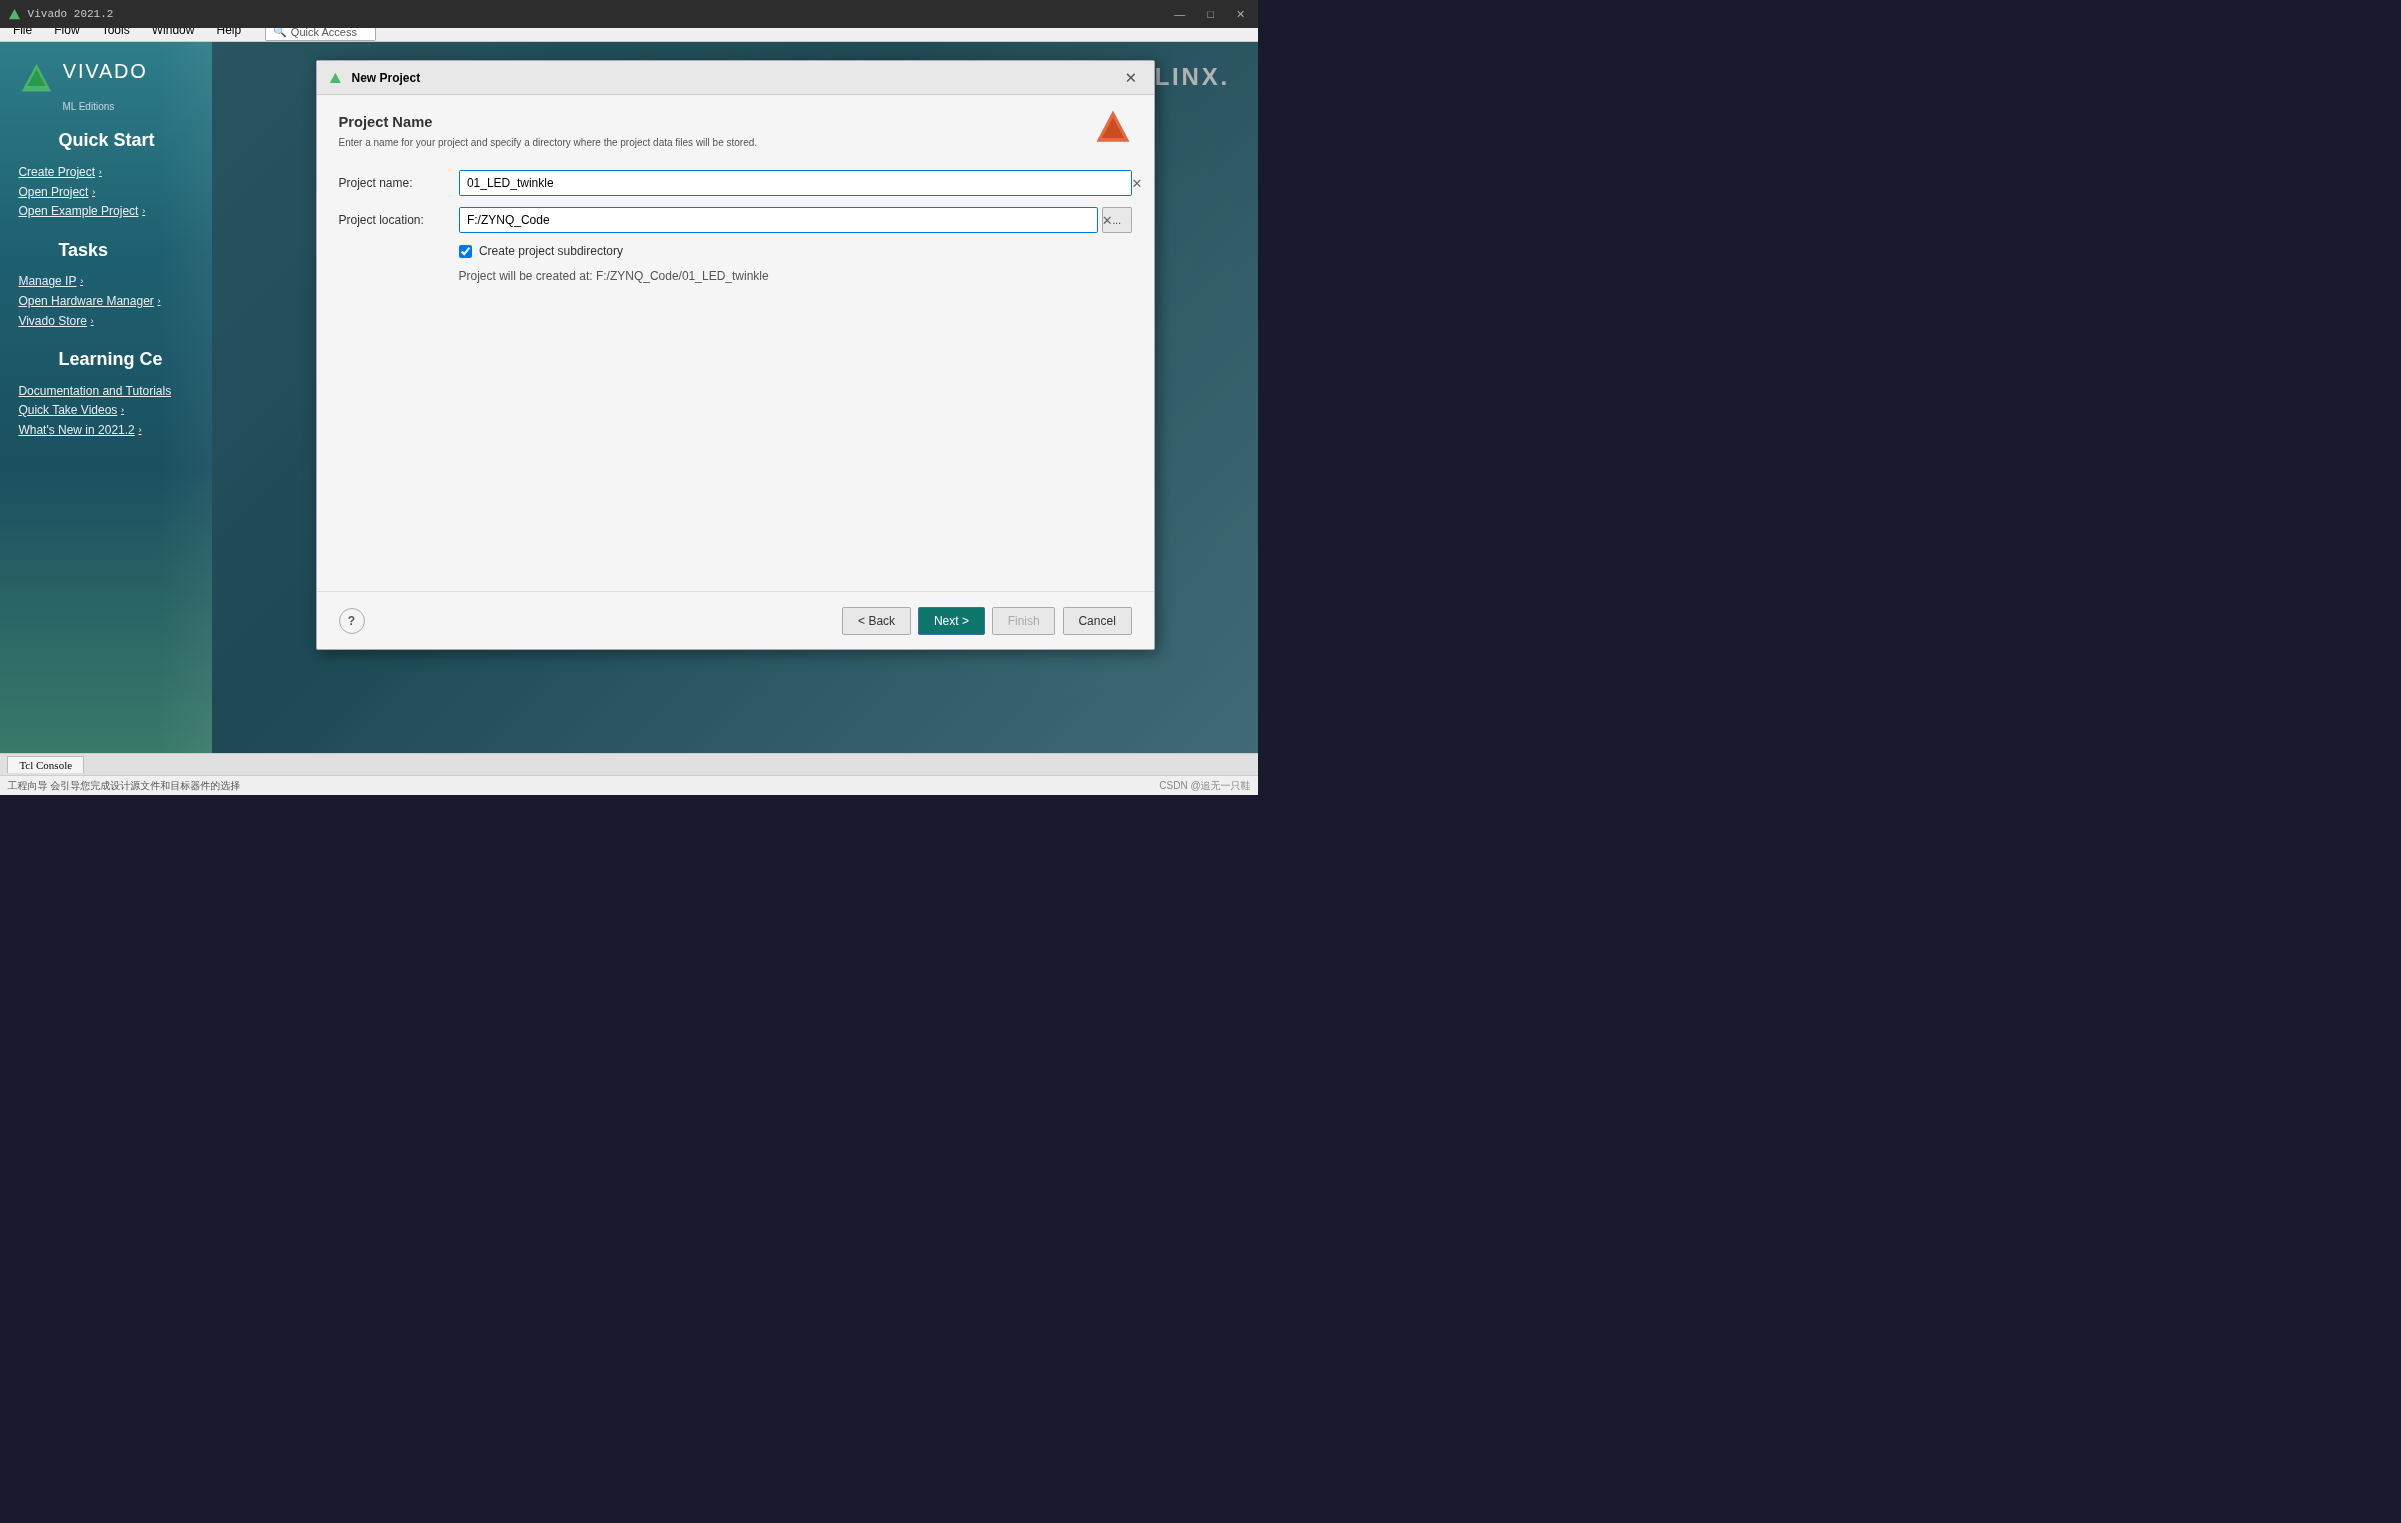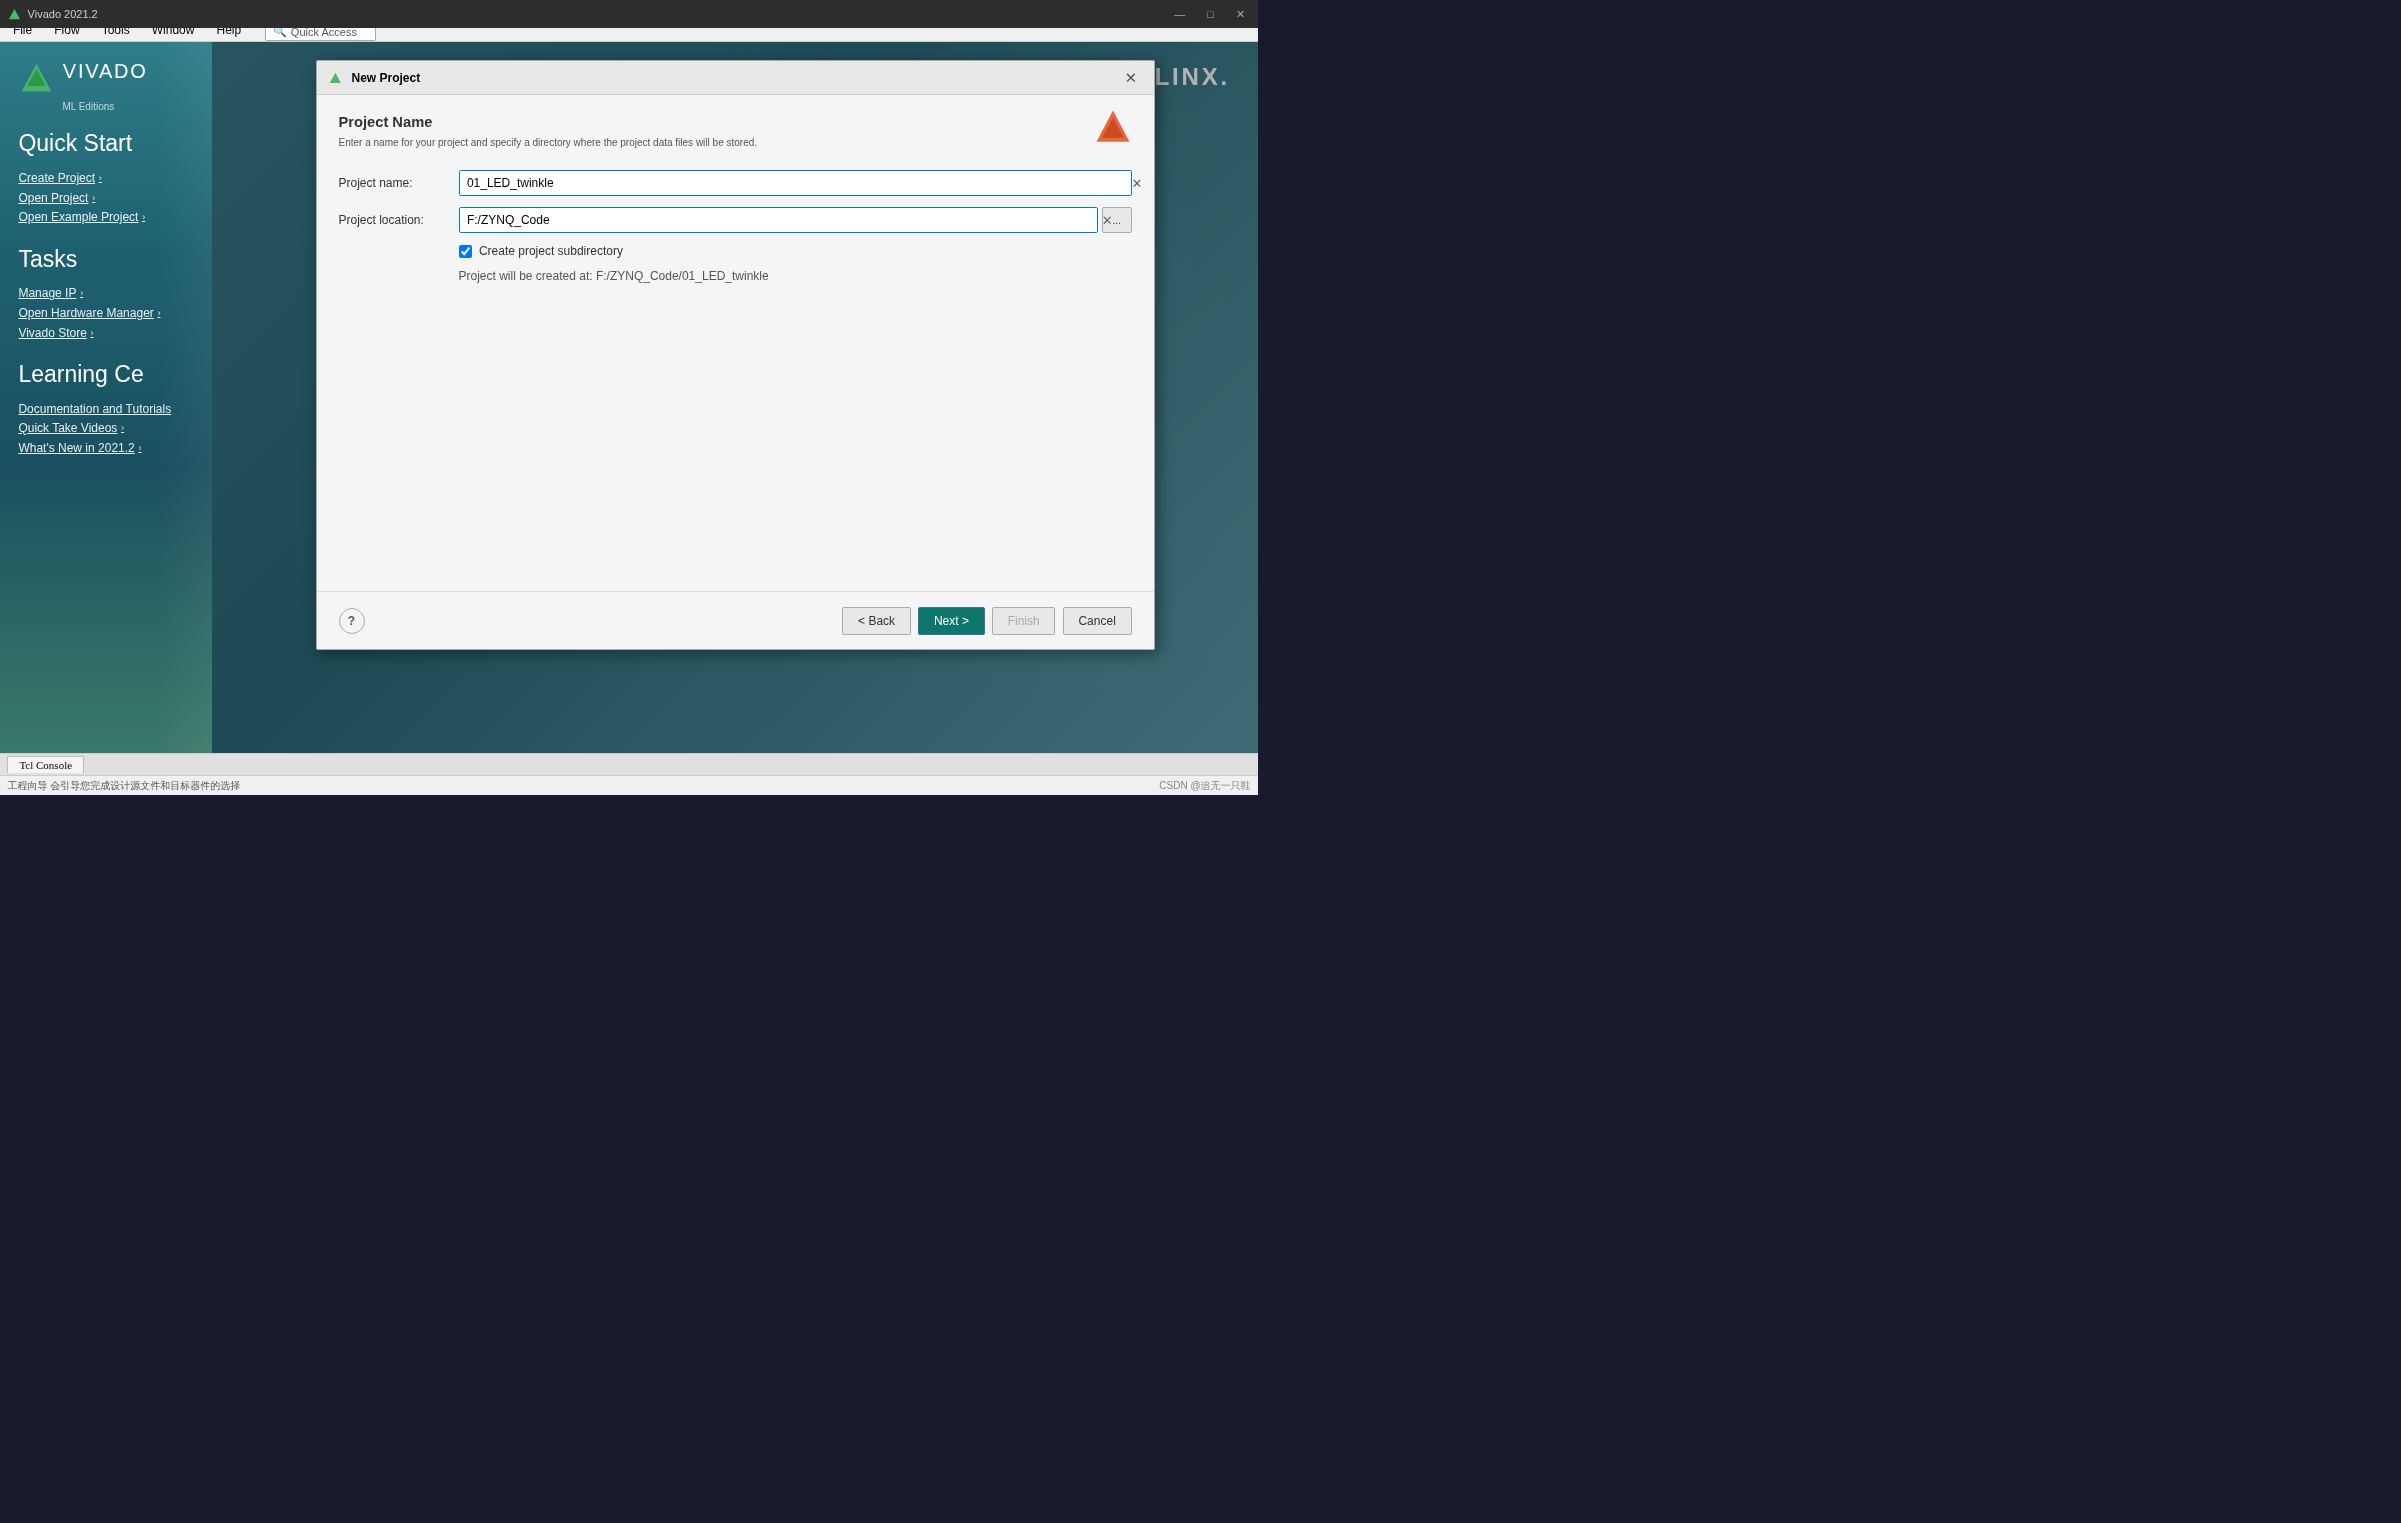--- a/index.html
+++ b/index.html
@@ -26,21 +26,21 @@
       z-index: 100;
     }
     .titlebar-icon {
       width: 14.7px;
       height: 14.7px;
       margin-right: 5.5px;
       display: inline-flex;
       align-items: center;
       justify-content: center;
     }
-    .titlebar-title { flex: 1; }
+    .titlebar-title { flex: 1; font-family: Liberation Mono, monospace; }
     .titlebar-controls {
       display: flex;
       gap: 11px;
       font-size: 11px;
       color: #aaa;
     }
     .titlebar-btn {
       cursor: pointer;
       padding: 1.8px 5.5px;
     }
@@ -111,24 +111,25 @@
       margin-bottom: 3.7px;
     }
     .vivado-logo-arrow {
       width: 37px;
       height: 37px;
       margin-right: 7.4px;
     }
 
     .sidebar-section { margin-bottom: 18.4px; }
     .sidebar-section-title {
-      font-size: 23px;
-      font-weight: 400;
+      font-size: 18px;
+      font-weight: 700;
       margin-bottom: 11px;
       color: white;
+      margin-left: 40px;
     }
     .sidebar-link {
       display: flex;
       align-items: center;
       font-size: 12px;
       color: rgba(255,255,255,0.9);
       padding: 2.8px 0;
       cursor: pointer;
       text-decoration: underline;
     }

